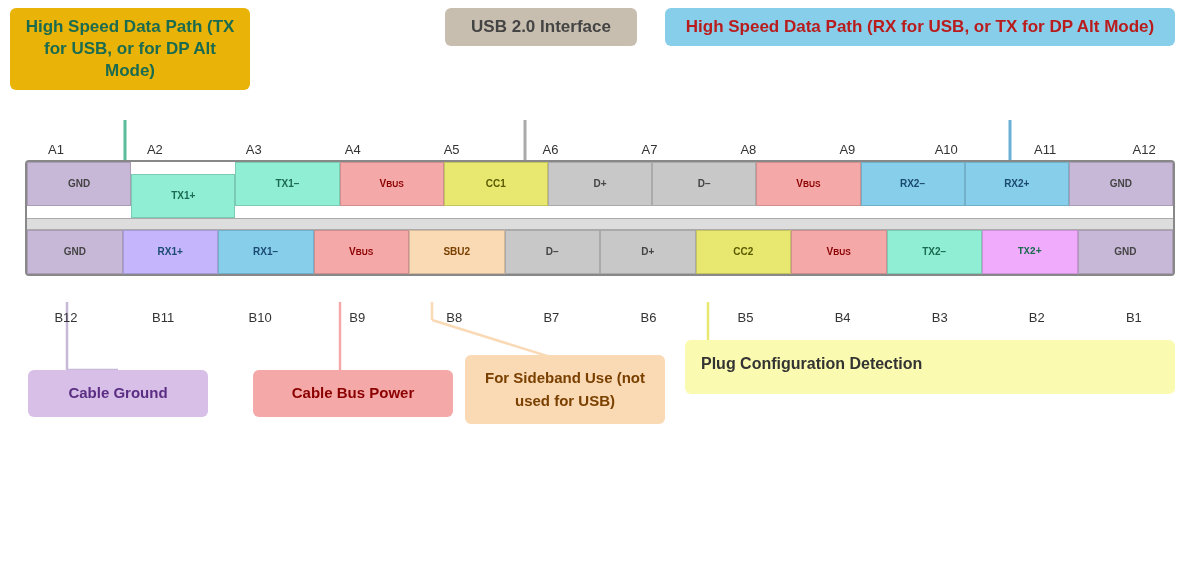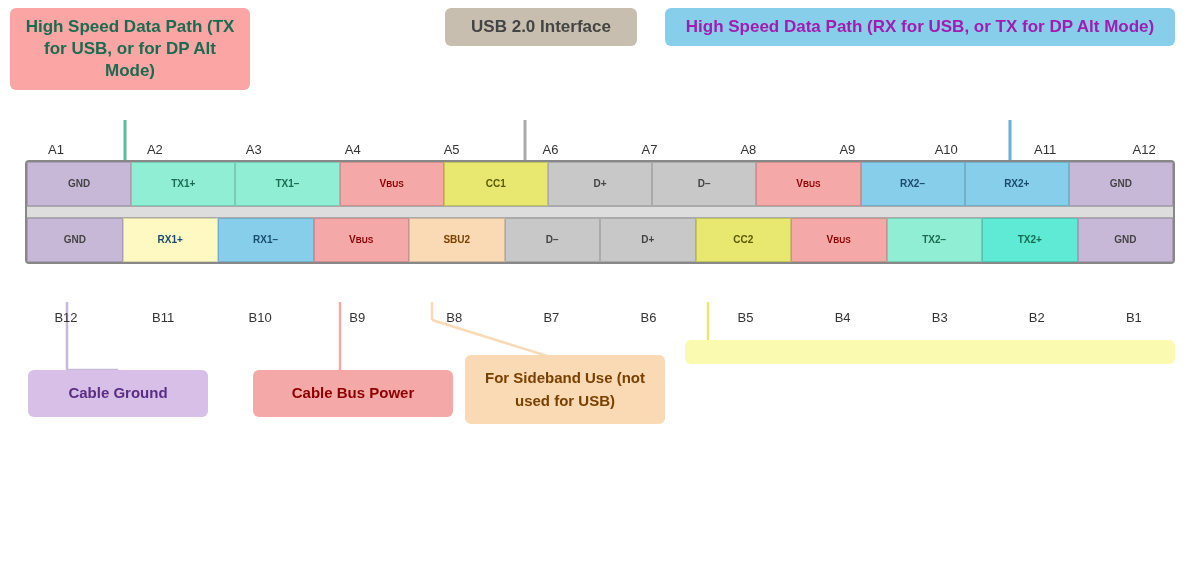--- a/index.html
+++ b/index.html
@@ -22,34 +22,34 @@
       position: absolute;
       top: 8px;
       border-radius: 6px;
       padding: 8px 12px;
       font-size: 17px;
       font-weight: bold;
       text-align: center;
       line-height: 1.3;
     }
     .top-label-left {
-      background: #fca5a5;
+      background: #eab308;
       color: #1a6b50;
       left: 10px;
       width: 240px;
     }
     .top-label-center {
       background: #C8BEB0;
       color: #444;
       left: 445px;
       width: 192px;
     }
     .top-label-right {
       background: #87CEEB;
-      color: #a21caf;
+      color: #b91c1c;
       left: 665px;
       width: 510px;
     }
 
     
     .pin-labels-row {
       position: absolute;
       top: 142px;
       left: 25px;
       right: 25px;
@@ -221,44 +221,44 @@
       <div class="pin-label">A8</div>
       <div class="pin-label">A9</div>
       <div class="pin-label">A10</div>
       <div class="pin-label">A11</div>
       <div class="pin-label">A12</div>
     </div>
 
   <div class="connector-block" id="connector-block">
     <div class="pins-row" id="top-pins-row">
         <div class="pin-cell" style="background: rgb(200, 184, 216); color: rgb(68, 68, 68);">GND</div>
-        <div class="pin-cell" style="background: rgb(144, 238, 212); color: rgb(26, 107, 80);">TX1+</div>
+        <div class="pin-cell" style="background: rgb(144, 238, 212); color: rgb(26, 107, 80); margin-top: 12px;">TX1+</div>
         <div class="pin-cell" style="background: rgb(144, 238, 212); color: rgb(26, 107, 80);">TX1−</div>
         <div class="pin-cell" style="background: rgb(244, 168, 168); color: rgb(139, 0, 0);">V<sub>BUS</sub></div>
         <div class="pin-cell" style="background: rgb(232, 232, 112); color: rgb(90, 90, 0);">CC1</div>
         <div class="pin-cell" style="background: rgb(200, 200, 200); color: rgb(68, 68, 68);">D+</div>
         <div class="pin-cell" style="background: rgb(200, 200, 200); color: rgb(68, 68, 68);">D−</div>
         <div class="pin-cell" style="background: rgb(244, 168, 168); color: rgb(139, 0, 0);">V<sub>BUS</sub></div>
         <div class="pin-cell" style="background: rgb(135, 206, 235); color: rgb(26, 74, 112);">RX2−</div>
         <div class="pin-cell" style="background: rgb(135, 206, 235); color: rgb(26, 74, 112);">RX2+</div>
         <div class="pin-cell" style="background: rgb(200, 184, 216); color: rgb(68, 68, 68);">GND</div>
       </div>
     <div class="middle-divider"></div>
     <div class="pins-row" id="bottom-pins-row">
         <div class="pin-cell" style="background: rgb(200, 184, 216); color: rgb(68, 68, 68);">GND</div>
-        <div class="pin-cell" style="background: #fef9c3; color: rgb(26, 74, 112);">RX1+</div>
+        <div class="pin-cell" style="background: #c4b5fd; color: rgb(26, 74, 112);">RX1+</div>
         <div class="pin-cell" style="background: rgb(135, 206, 235); color: rgb(26, 74, 112);">RX1−</div>
         <div class="pin-cell" style="background: rgb(244, 168, 168); color: rgb(139, 0, 0);">V<sub>BUS</sub></div>
         <div class="pin-cell" style="background: rgb(250, 217, 181); color: rgb(122, 64, 0);">SBU2</div>
         <div class="pin-cell" style="background: rgb(200, 200, 200); color: rgb(68, 68, 68);">D−</div>
         <div class="pin-cell" style="background: rgb(200, 200, 200); color: rgb(68, 68, 68);">D+</div>
         <div class="pin-cell" style="background: rgb(232, 232, 112); color: rgb(90, 90, 0);">CC2</div>
         <div class="pin-cell" style="background: rgb(244, 168, 168); color: rgb(139, 0, 0);">V<sub>BUS</sub></div>
         <div class="pin-cell" style="background: rgb(144, 238, 212); color: rgb(26, 107, 80);">TX2−</div>
-        <div class="pin-cell" style="background: #5eead4; color: rgb(26, 107, 80);">TX2+</div>
+        <div class="pin-cell" style="background: #f0abfc; color: rgb(26, 107, 80); font-family: Liberation Mono, monospace;">TX2+</div>
         <div class="pin-cell" style="background: rgb(200, 184, 216); color: rgb(68, 68, 68);">GND</div>
       </div>
   </div>
 
   <div class="pin-labels-row-bottom" id="pin-labels-bottom">
   <div class="pin-label">B12</div>
       <div class="pin-label">B11</div>
       <div class="pin-label">B10</div>
       <div class="pin-label">B9</div>
       <div class="pin-label">B8</div>
@@ -277,15 +277,16 @@
 
   <div class="anno-box anno-cable-ground">
     <span>Cable Ground</span>
   </div>
 
   <div class="anno-box anno-sideband">
     <span>For Sideband Use (not used for USB)</span>
   </div>
 
   <div class="anno-box anno-plug">
+    <div class="title">Plug Configuration Detection</div>
   </div>
 
 </div>
 
 </body></html>

